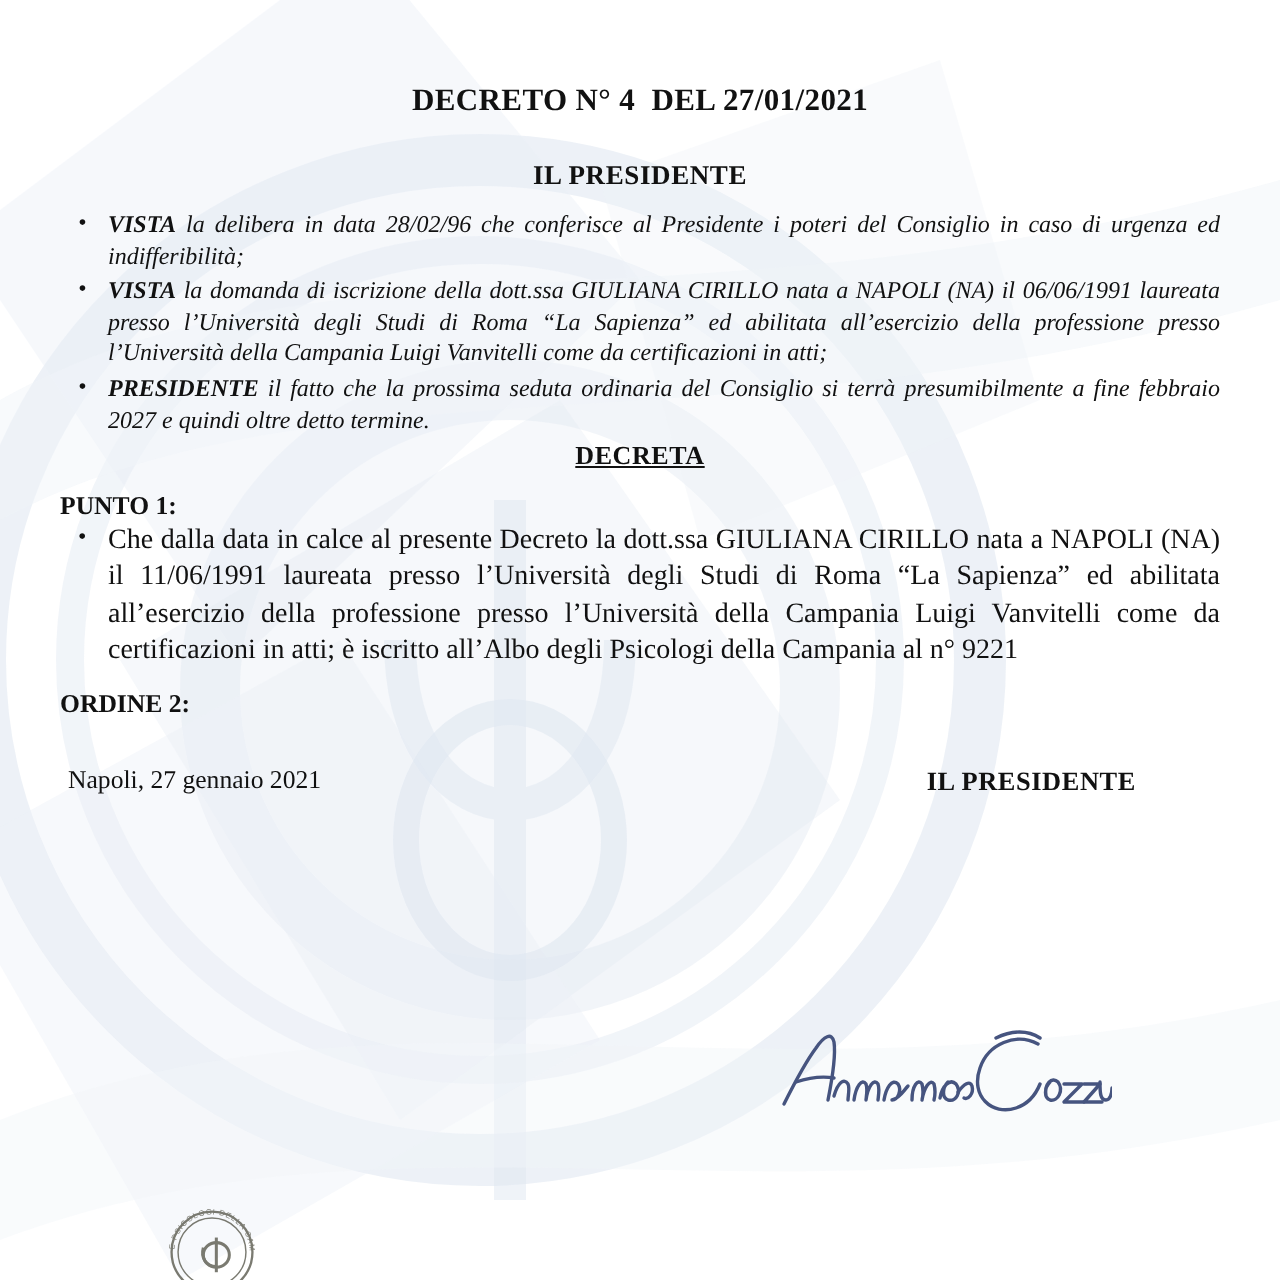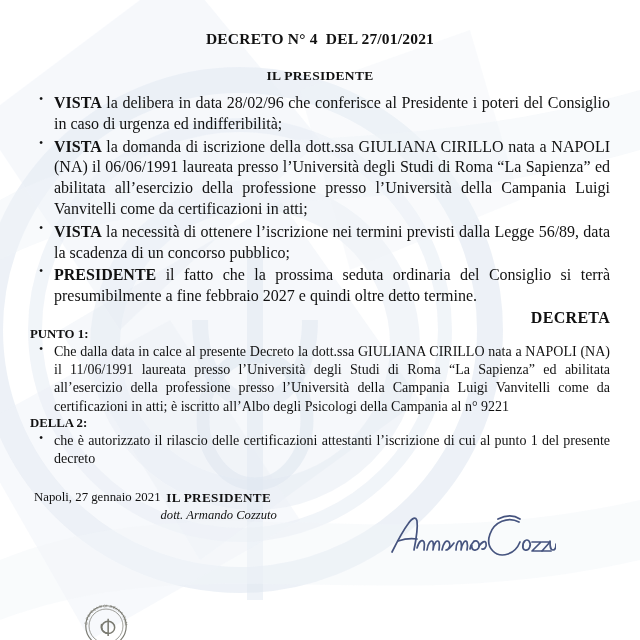--- a/index.html
+++ b/index.html
@@ -32,71 +32,73 @@
     padding: 26px 30px 0 30px;
     box-sizing: border-box;
     width: 640px;
   }
 
   .doc-title {
     text-align: center;
     font-weight: bold;
     font-size: 15.5px;
     letter-spacing: 0.2px;
-    margin: 4px 0 0 0;
+    margin: 16px 0 0 0;
     white-space: pre;
   }
 
   .subtitle-smallcaps {
     text-align: center;
     font-weight: bold;
     font-size: 13.5px;
     margin: 20px 0 0 0;
     font-variant: small-caps;
     letter-spacing: 0.3px;
   }
 
   .section-smallcaps {
-    text-align: right;
-    font-weight: bold;
-    font-size: 16px;
+    text-align: center;
+    font-weight: bold;
+    font-size: 13px;
     margin: 1px 0 0 0;
     font-variant: small-caps;
     letter-spacing: 0.3px;
+    text-decoration: underline;
   }
 
   ul.clauses {
     list-style: none;
     margin: 9px 0 0 0;
     padding: 0;
   }
   ul.clauses li {
     position: relative;
     padding-left: 24px;
     margin: 0 0 2px 0;
     text-align: justify;
     text-justify: inter-word;
-    font-size: 16px;
+    font-size: 12px;
     line-height: 1.30;
+    font-style: italic;
   }
   ul.clauses li::before {
     content: "\2022";
     position: absolute;
     left: 9px;
     top: -1px;
     font-size: 12px;
   }
   .lead {
     font-weight: bold;
   }
 
   .punto-label {
     font-weight: bold;
     font-size: 12.8px;
-    margin: 0 0 0 0;
+    margin: 10px 0 0 0;
     line-height: 1.25;
   }
 
   ul.punto-list {
     list-style: none;
     margin: 0 0 0 0;
     padding: 0;
   }
   ul.punto-list li {
     position: relative;
@@ -111,20 +113,21 @@
     content: "\2022";
     position: absolute;
     left: 9px;
     top: -1px;
     font-size: 12px;
   }
 
   
   .closing {
     display: flex;
+    justify-content: space-between;
     align-items: flex-start;
     margin-top: 22px;
   }
   .place-date {
     font-size: 12.8px;
     padding-left: 4px;
   }
   .signer {
     text-align: center;
     padding-right: 42px;
@@ -193,42 +196,37 @@
 
 <div id="page">
 
   <div class="doc-title">DECRETO N° 4  DEL 27/01/2021</div>
 
   <div class="subtitle-smallcaps">IL PRESIDENTE</div>
 
   <ul class="clauses">
     <li><span class="lead">VISTA</span><span> la delibera in data 28/02/96 che conferisce al Presidente i poteri del Consiglio in caso di urgenza ed indifferibilità;</span></li>
     <li><span class="lead">VISTA</span><span> la domanda di iscrizione della dott.ssa GIULIANA CIRILLO nata a NAPOLI (NA) il 06/06/1991 laureata presso l’Università degli Studi di Roma “La Sapienza” ed abilitata all’esercizio della professione presso l’Università della Campania Luigi Vanvitelli come da certificazioni in atti;</span></li>
-    <li><span class="lead">VISTA</span><span> la necessità di ottenere l’iscrizione nei termini previsti dalla Legge 56/89, data la scadenza di un concorso pubblico;</span></li>
     <li><span class="lead">PRESIDENTE</span><span> il fatto che la prossima seduta ordinaria del Consiglio si terrà presumibilmente a fine febbraio 2027 e quindi oltre detto termine.</span></li>
   </ul>
 
   <div class="section-smallcaps">DECRETA</div>
 
   <div class="punto-label">PUNTO 1:</div>
   <ul class="punto-list">
     <li>Che dalla data in calce al presente Decreto la dott.ssa GIULIANA CIRILLO nata a NAPOLI (NA) il 11/06/1991 laureata presso l’Università degli Studi di Roma “La Sapienza” ed abilitata all’esercizio della professione presso l’Università della Campania Luigi Vanvitelli come da certificazioni in atti; è iscritto all’Albo degli Psicologi della Campania al n° 9221</li>
   </ul>
 
-  <div class="punto-label">DELLA 2:</div>
-  <ul class="punto-list">
-    <li>che è autorizzato il rilascio delle certificazioni attestanti l’iscrizione di cui al punto 1 del presente decreto</li>
-  </ul>
+  <div class="punto-label">ORDINE 2:</div>
 
 
   <div class="closing">
     <div class="place-date">Napoli, 27 gennaio 2021</div>
     <div class="signer">
       <div class="signer-title">IL PRESIDENTE</div>
-      <div class="signer-name">dott. Armando Cozzuto</div>
     </div>
   </div>
 
 </div>
 
 <svg id="signature" width="170" height="62" viewBox="0 0 170 62" xmlns="http://www.w3.org/2000/svg">
   <g fill="none" stroke="#46547f" stroke-width="1.7" stroke-linecap="round" stroke-linejoin="round">
 
     <path d="M6 44 C10 36, 16 24, 22 16 C26 10, 30 8, 31 13 C32 20, 30 32, 28 42"></path>
     <path d="M12 33 C18 31, 25 30, 31 31"></path>

